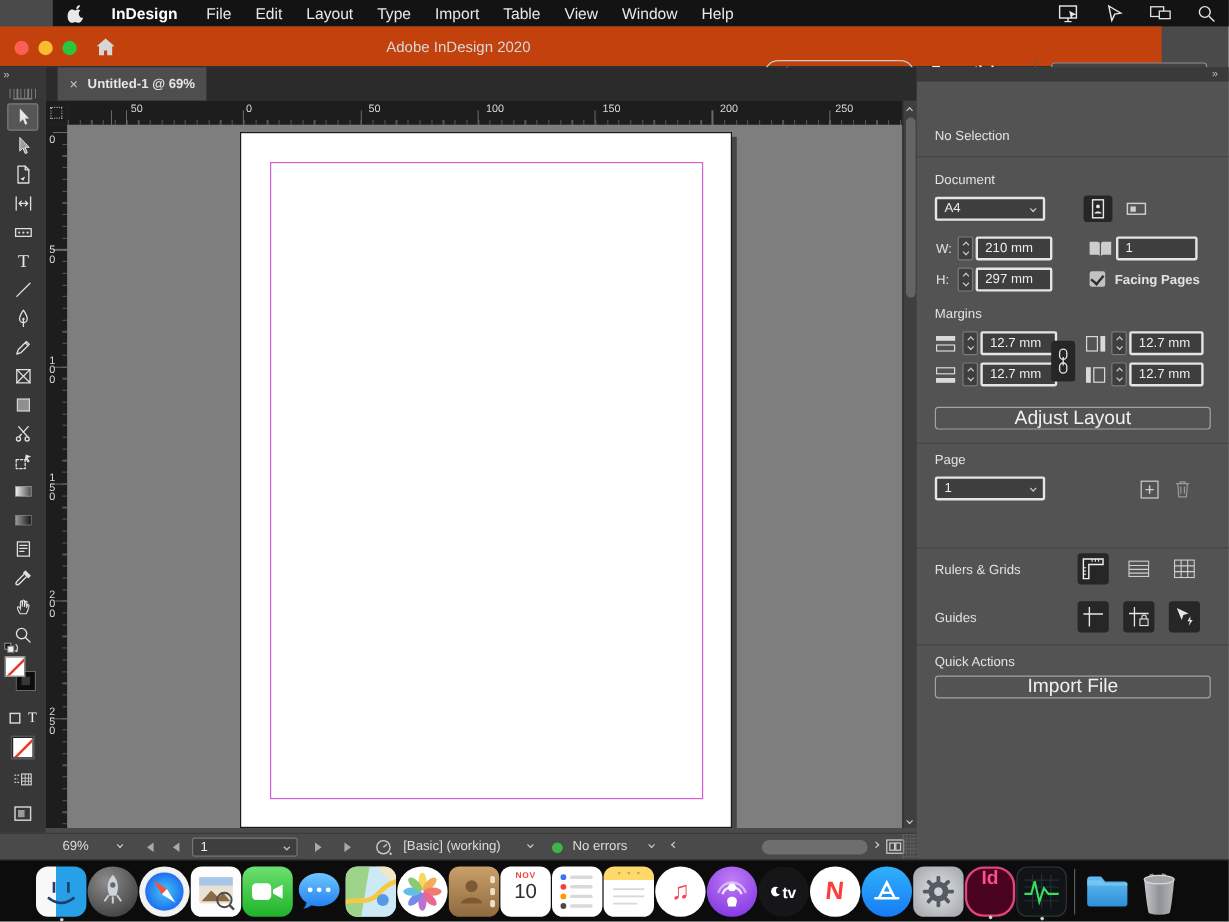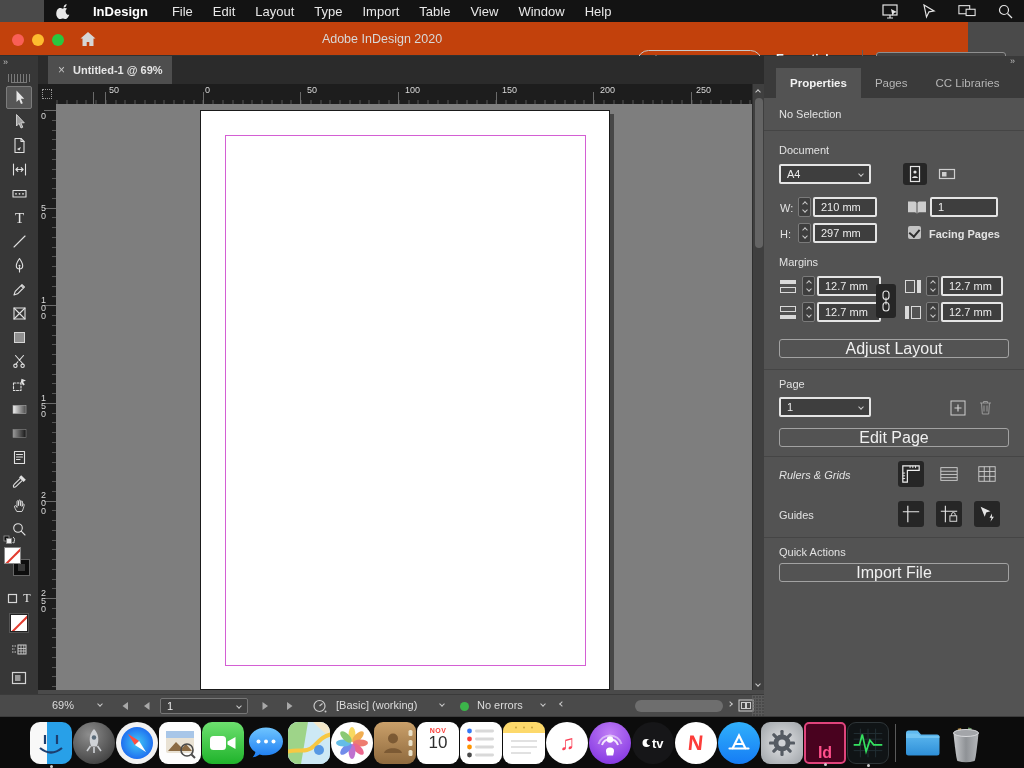--- a/index.html
+++ b/index.html
@@ -164,22 +164,22 @@
   .dk-reminders { background:#fff; border-radius:9px; }
   .dk-notes { background:linear-gradient(#fdd96b 0 11px,#fff 11px); border-radius:9px; }
   .dk-music { background:#fff; border-radius:50%; display:flex; align-items:center; justify-content:center;
               color:#fb4157; font-size:21px; }
   .dk-podcasts { background:radial-gradient(circle at 50% 28%,#c07ef5,#7a2bdf); border-radius:50%; }
   .dk-apple-tv { background:#161618; border-radius:50%; }
   .dk-news { background:#fff; border-radius:50%; display:flex; align-items:center; justify-content:center;
              color:#fc3d39; font-size:21px; font-weight:bold; }
   .dk-app-store { background:linear-gradient(#30b0fb,#157cf5); border-radius:50%; }
   .dk-system-preferences { background:radial-gradient(#e3e4e6,#9ea3a8); border-radius:9px; }
-  .dk-indesign { background:#49021f; border:2px solid #e0447c; border-radius:5px; display:flex;
-                 align-items:flex-end; justify-content:center; color:#ff4f8b; font-size:16px; font-weight:bold; }
+  .dk-indesign { background:#49021f; border:2px solid #e0447c; border-radius:16px; display:flex;
+                 align-items:flex-start; justify-content:center; color:#ff4f8b; font-size:16px; font-weight:bold; }
   .dk-activity-monitor { background:#101416; border:1px solid #2e3538; border-radius:9px; }
 </style>
 </head>
 <body>
 
 <div id="root">
 
   <div id="menubar">
     <svg class="apple-glyph" viewBox="0 0 16 18">
       <path d="M11.5 1.2c.1 1-.3 1.9-.9 2.6-.6.7-1.6 1.3-2.5 1.2-.1-.9.4-1.9.9-2.5.6-.7 1.7-1.2 2.5-1.3zM14.6 13.2c-.4 1-.6 1.4-1.2 2.3-.8 1.2-1.9 2.7-3.2 2.7-1.2 0-1.5-.8-3.1-.8s-2 .8-3.2.8c-1.4 0-2.4-1.4-3.2-2.6C-1.1 12.3.1 7.4 2.5 6.1c1.1-.6 2.3-.6 3.2-.1.9.4 1.5.5 2.5 0 1.2-.6 2.6-.5 3.8.4-1 .7-1.7 1.8-1.6 3.2.1 1.7 1.1 2.9 2.2 3.6z" fill="#e8e8e8"></path>
@@ -463,25 +463,20 @@
   <div id="vscroll">
     <span class="arr chv up sm" style="top:6px;"></span>
     <div class="thumb"></div>
     <span class="arr chv sm" style="bottom:4px;"></span>
   </div>
 
   <div id="panel">
     <div id="panel-head">
         <span class="dbl">»</span>
       </div>
-    <div id="panel-tabs">
-      <div class="ptab active">Properties</div>
-      <div class="ptab">Pages</div>
-      <div class="ptab">CC Libraries</div>
-    </div>
 
     <div class="p-label abs" style="left:15px; top:52px;">No Selection</div>
     <div class="p-divider" style="top:74px;"></div>
 
     <div class="p-label abs" style="left:15px; top:88px;">Document</div>
 
     <div class="field sel-field abs" style="left:15px; top:108px; width:92px;">
       <span>A4</span>
       <span class="chv sm"></span>
     </div>
@@ -587,24 +582,23 @@
       <span>1</span>
       <span class="chv sm"></span>
     </div>
     <svg class="abs" style="left:186px; top:344px;" width="16" height="16" viewBox="0 0 16 16">
       <rect x="1" y="1" width="14" height="14" fill="none" stroke="#cfcfcf"></rect>
         <path d="M8 4.5v7M4.5 8h7" stroke="#cfcfcf" stroke-width="1.2"></path>
     </svg>
     <svg class="abs" style="left:214px; top:343px;" width="15" height="17" viewBox="0 0 15 17">
       <path d="M2 4h11M5.5 4V2.5h4V4M3.5 4l.8 11h6.4l.8-11M6 6.5v6M9 6.5v6" fill="none" stroke="#9a9a9a"></path>
     </svg>
-    <div class="btn-outline" style="top:372px;">Edit Page</div>
     <div class="p-divider" style="top:400px;"></div>
 
-    <div class="p-label abs" style="left:15px; top:413px;font-style:italic;">Rulers &amp; Grids</div>
+    <div class="p-label abs" style="left:15px; top:413px;">Rulers &amp; Grids</div>
     <div class="icon-btn dark abs" style="left:134px; top:405px;">
       <svg width="20" height="20" viewBox="0 0 22 22">
           <path d="M2 2h18v5H7v13H2z" fill="none" stroke="#f0f0f0" stroke-width="1.3"></path>
           <path d="M10 2v2.5M13 2v2.5M16 2v2.5M2 10h2.5M2 13h2.5M2 16h2.5" stroke="#f0f0f0"></path>
         </svg>
     </div>
     <div class="icon-btn abs" style="left:172px; top:405px;">
       <svg width="20" height="20" viewBox="0 0 22 22">
           <rect x="2" y="4" width="18" height="14" fill="none" stroke="#cfcfcf"></rect>
           <path d="M2 8h18M2 11.5h18M2 15h18" stroke="#cfcfcf"></path>

